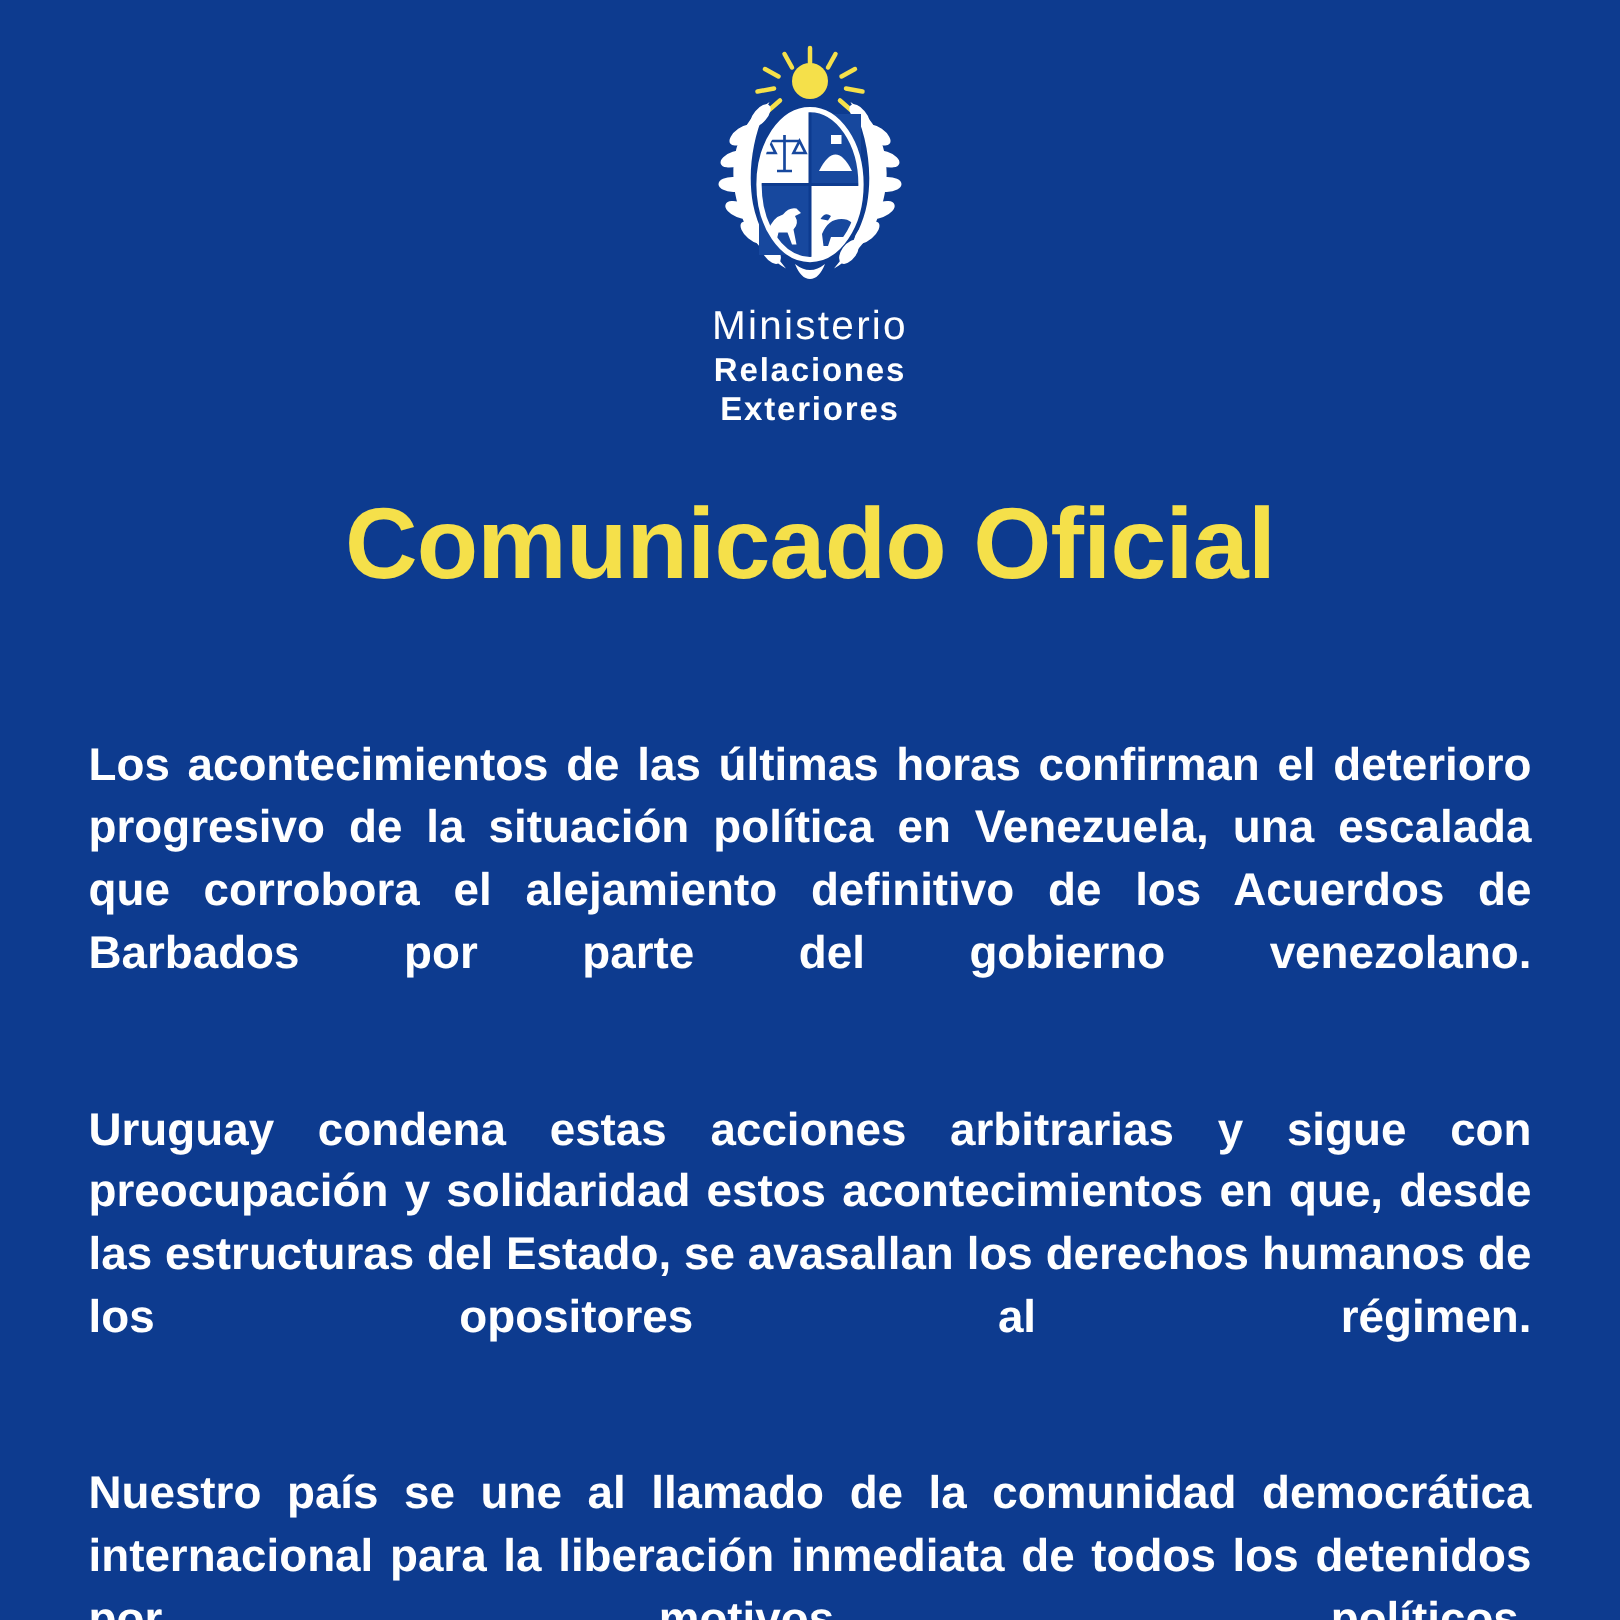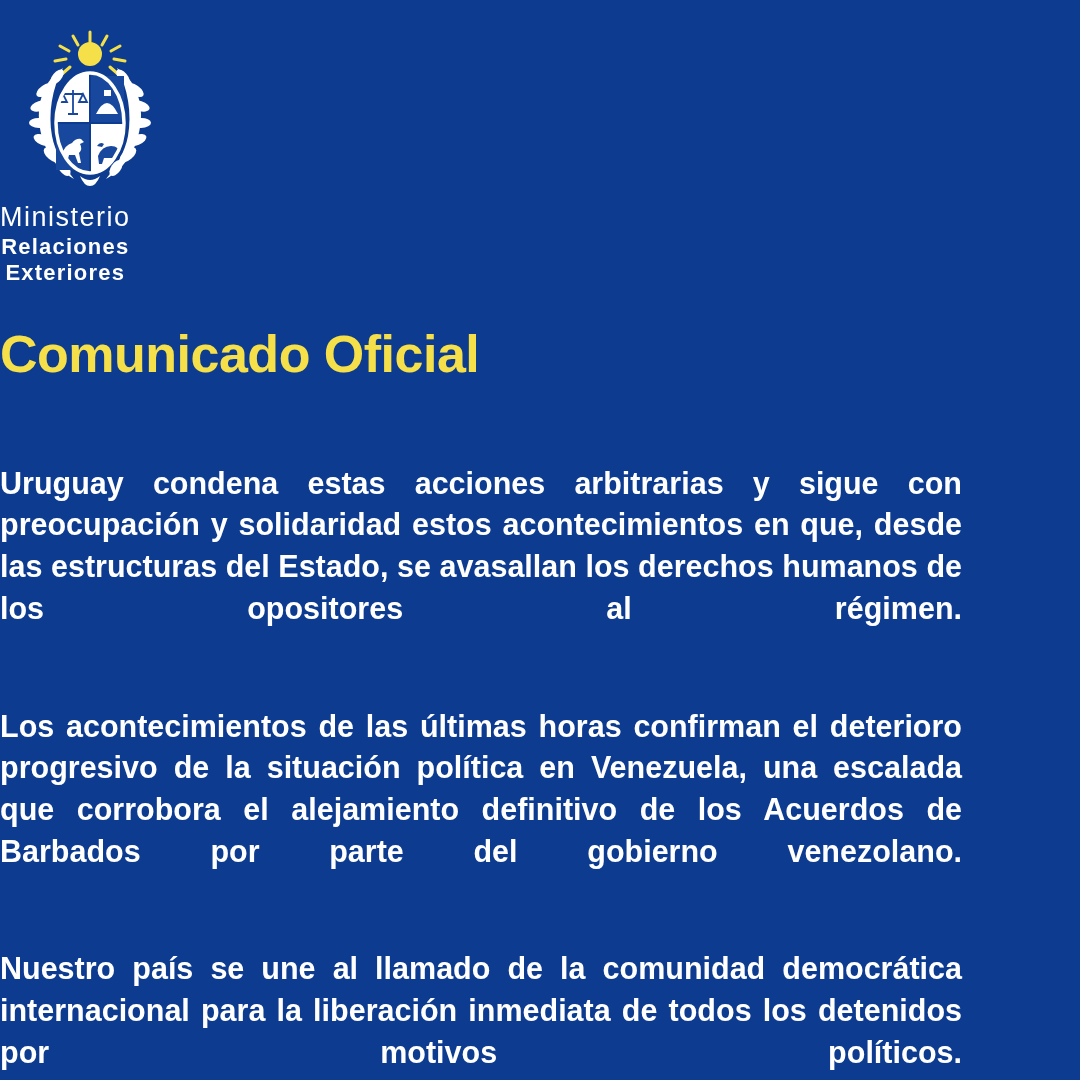--- a/index.html
+++ b/index.html
@@ -15,21 +15,21 @@
     overflow: hidden;
   }
   .page {
     position: relative;
     width: 1080px;
     height: 1080px;
     background: #0d3b8f;
     box-sizing: border-box;
     display: flex;
     flex-direction: column;
-    align-items: flex-start;
+    align-items: center;
   }
 
   
   .emblem-wrap {
     margin-top: 28px;
     width: 180px;
     height: 170px;
     display: flex;
     align-items: center;
     justify-content: center;
@@ -53,21 +53,21 @@
   .ministry .line3 {
     font-size: 22px;
     font-weight: 700;
     letter-spacing: 1.2px;
   }
 
   
   .title {
     margin-top: 38px;
     color: #f5e04a;
-    font-size: 52px;
+    font-size: 67px;
     font-weight: 700;
     letter-spacing: -0.5px;
     text-align: center;
   }
 
   
   .body-copy {
     margin-top: 44px;
     width: 962px;
     color: #ffffff;
@@ -186,18 +186,18 @@
 
   <div class="ministry">
     <div class="line1">Ministerio</div>
     <div class="line2">Relaciones</div>
     <div class="line3">Exteriores</div>
   </div>
 
   <h1 class="title">Comunicado Oficial</h1>
 
   <div class="body-copy">
+    <p>Los acontecimientos de las últimas horas confirman el deterioro progresivo de la situación política en Venezuela, una escalada que corrobora el alejamiento definitivo de los Acuerdos de Barbados por parte del gobierno venezolano.</p>
     <p>Uruguay condena estas acciones arbitrarias y sigue con preocupación y solidaridad estos acontecimientos en que, desde las estructuras del Estado, se avasallan los derechos humanos de los opositores al régimen.</p>
-    <p>Los acontecimientos de las últimas horas confirman el deterioro progresivo de la situación política en Venezuela, una escalada que corrobora el alejamiento definitivo de los Acuerdos de Barbados por parte del gobierno venezolano.</p>
     <p>Nuestro país se une al llamado de la comunidad democrática internacional para la liberación inmediata de todos los detenidos por motivos políticos.</p>
   </div>
 
 </div>
 
 </body></html>

